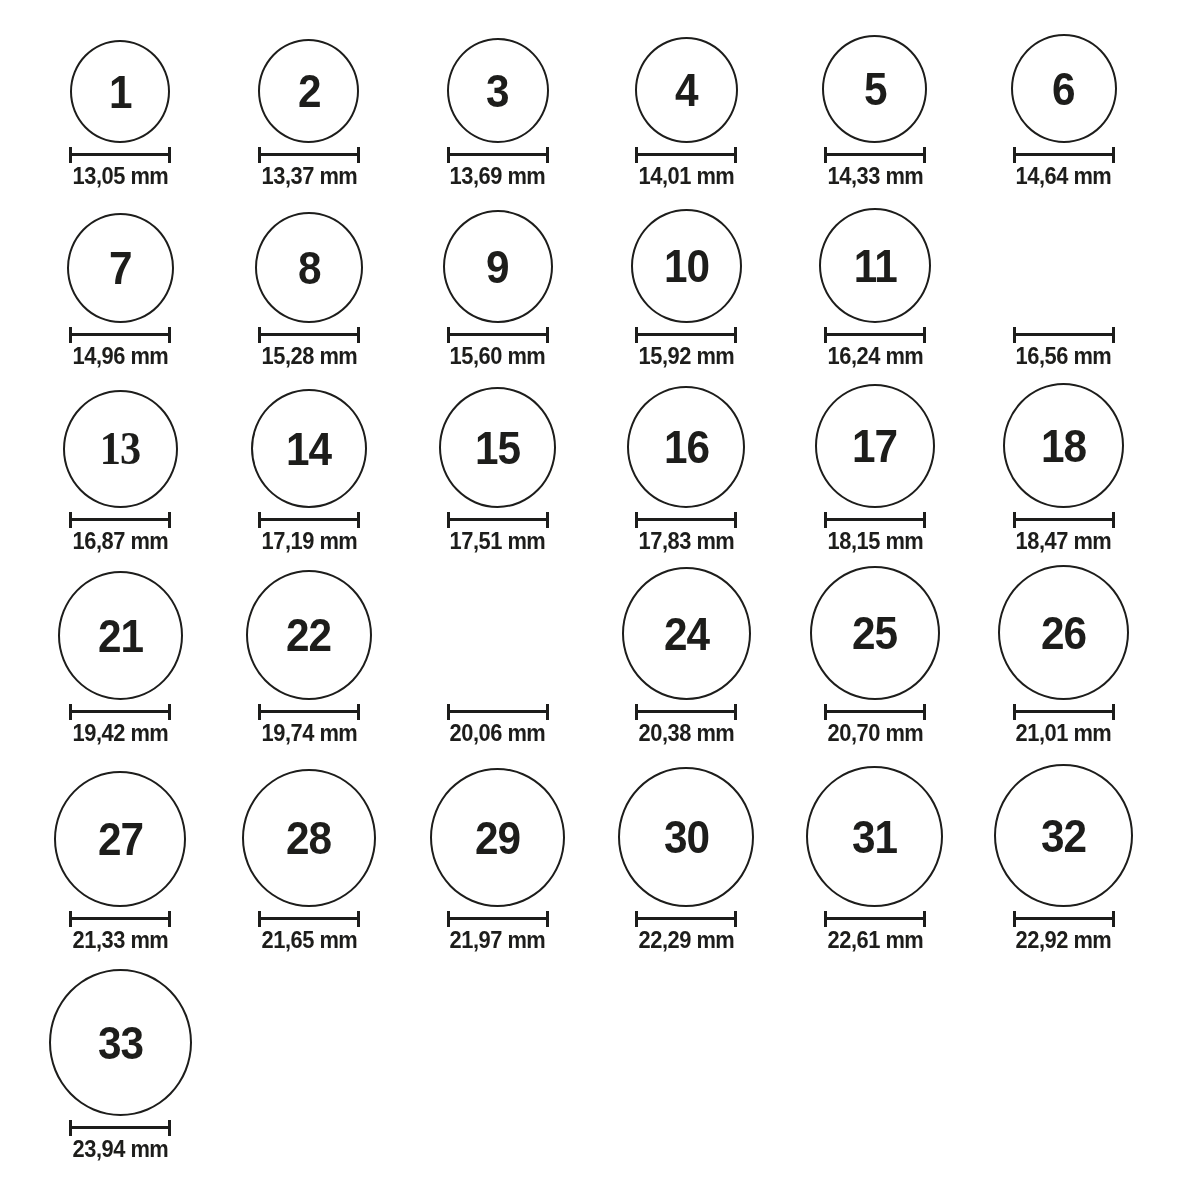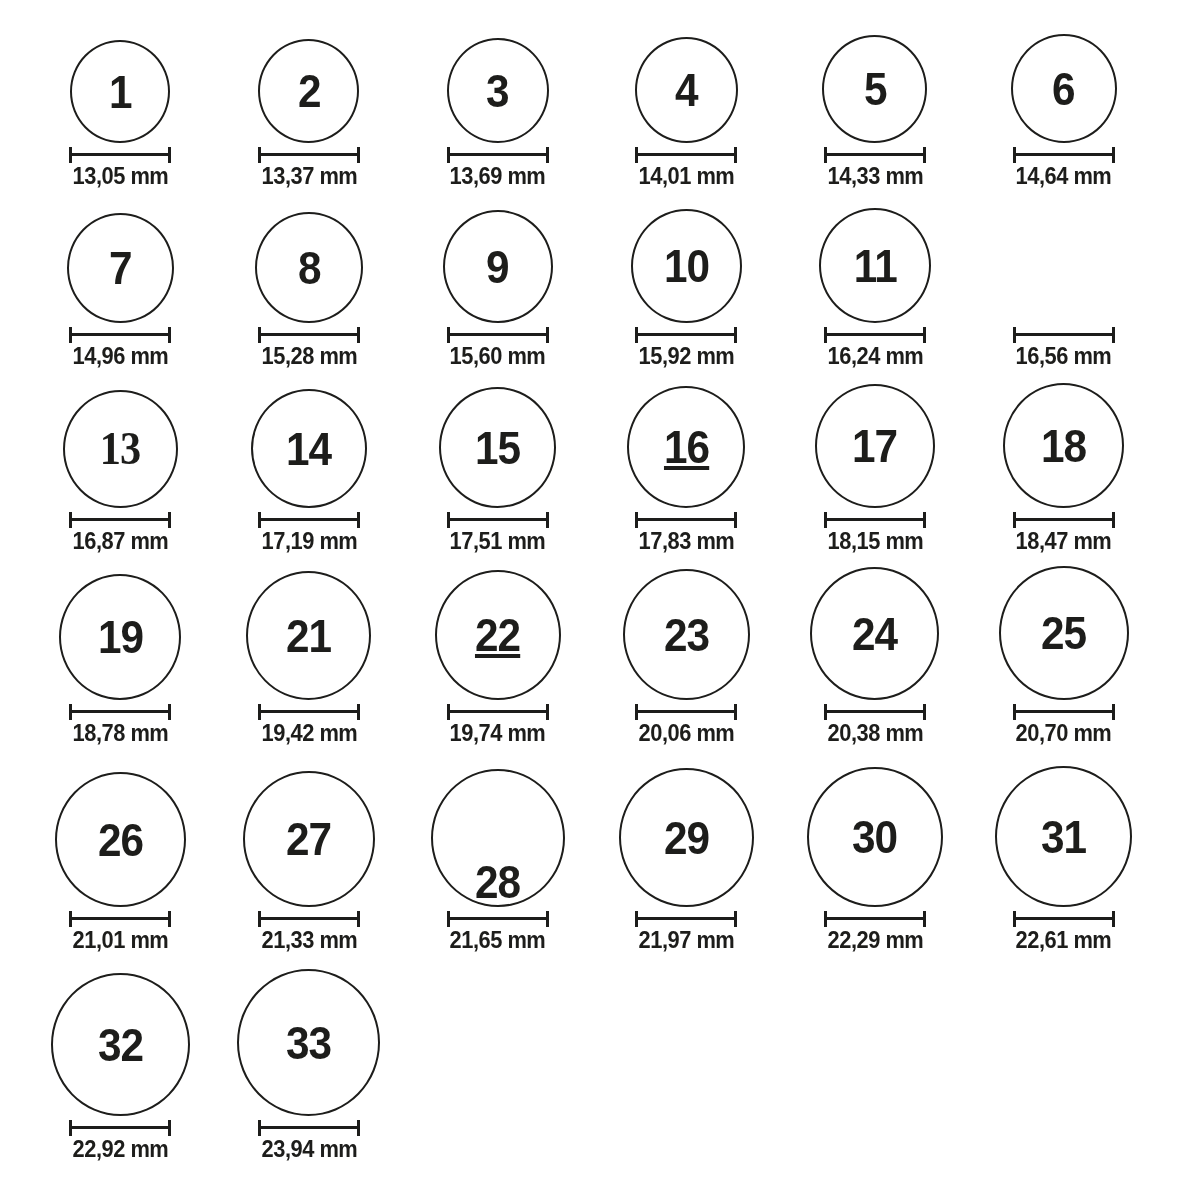--- a/index.html
+++ b/index.html
@@ -186,21 +186,21 @@
 
   <div class="cell">
     <div class="circle" style="width: 117px; height: 121px;">
       <span class="num">15</span>
     </div>
     <div class="measure"></div>
     <div class="label">17,51 mm</div>
   </div>
 
   <div class="cell">
-    <div class="circle" style="width: 118px; height: 122px; text-decoration: underline;">
+    <div class="circle" style="width: 118px; height: 122px;">
       <span class="num">16</span>
     </div>
     <div class="measure"></div>
     <div class="label">17,83 mm</div>
   </div>
 
   <div class="cell">
     <div class="circle" style="width: 120px; height: 124px;">
       <span class="num">17</span>
     </div>
@@ -209,49 +209,39 @@
   </div>
 
   <div class="cell">
     <div class="circle" style="width: 121px; height: 125px;">
       <span class="num">18</span>
     </div>
     <div class="measure"></div>
     <div class="label">18,47 mm</div>
   </div>
 
-  <div class="cell">
-    <div class="circle" style="width: 122px; height: 126px;">
-      <span class="num">19</span>
-    </div>
-    <div class="measure"></div>
-    <div class="label">18,78 mm</div>
-  </div>
 
 
   <div class="cell">
     <div class="circle" style="width: 125px; height: 129px;">
       <span class="num">21</span>
     </div>
     <div class="measure"></div>
     <div class="label">19,42 mm</div>
   </div>
 
   <div class="cell">
-    <div class="circle" style="width: 126px; height: 130px; text-decoration: underline;">
+    <div class="circle" style="width: 126px; height: 130px;">
       <span class="num">22</span>
     </div>
     <div class="measure"></div>
     <div class="label">19,74 mm</div>
   </div>
 
   <div class="cell">
-    <div class="circle" style="width: 127px; height: 131px;">
-      <span class="num">23</span>
-    </div>
     <div class="measure"></div>
     <div class="label">20,06 mm</div>
   </div>
 
   <div class="cell">
     <div class="circle" style="width: 129px; height: 133px;">
       <span class="num">24</span>
     </div>
     <div class="measure"></div>
     <div class="label">20,38 mm</div>
@@ -275,21 +265,21 @@
 
   <div class="cell">
     <div class="circle" style="width: 132px; height: 136px; text-align: right;">
       <span class="num">27</span>
     </div>
     <div class="measure"></div>
     <div class="label">21,33 mm</div>
   </div>
 
   <div class="cell">
-    <div class="circle" style="width: 134px; height: 138px; align-items: flex-end;">
+    <div class="circle" style="width: 134px; height: 138px;">
       <span class="num">28</span>
     </div>
     <div class="measure"></div>
     <div class="label">21,65 mm</div>
   </div>
 
   <div class="cell">
     <div class="circle" style="width: 135px; height: 139px; text-align: center;">
       <span class="num">29</span>
     </div>

